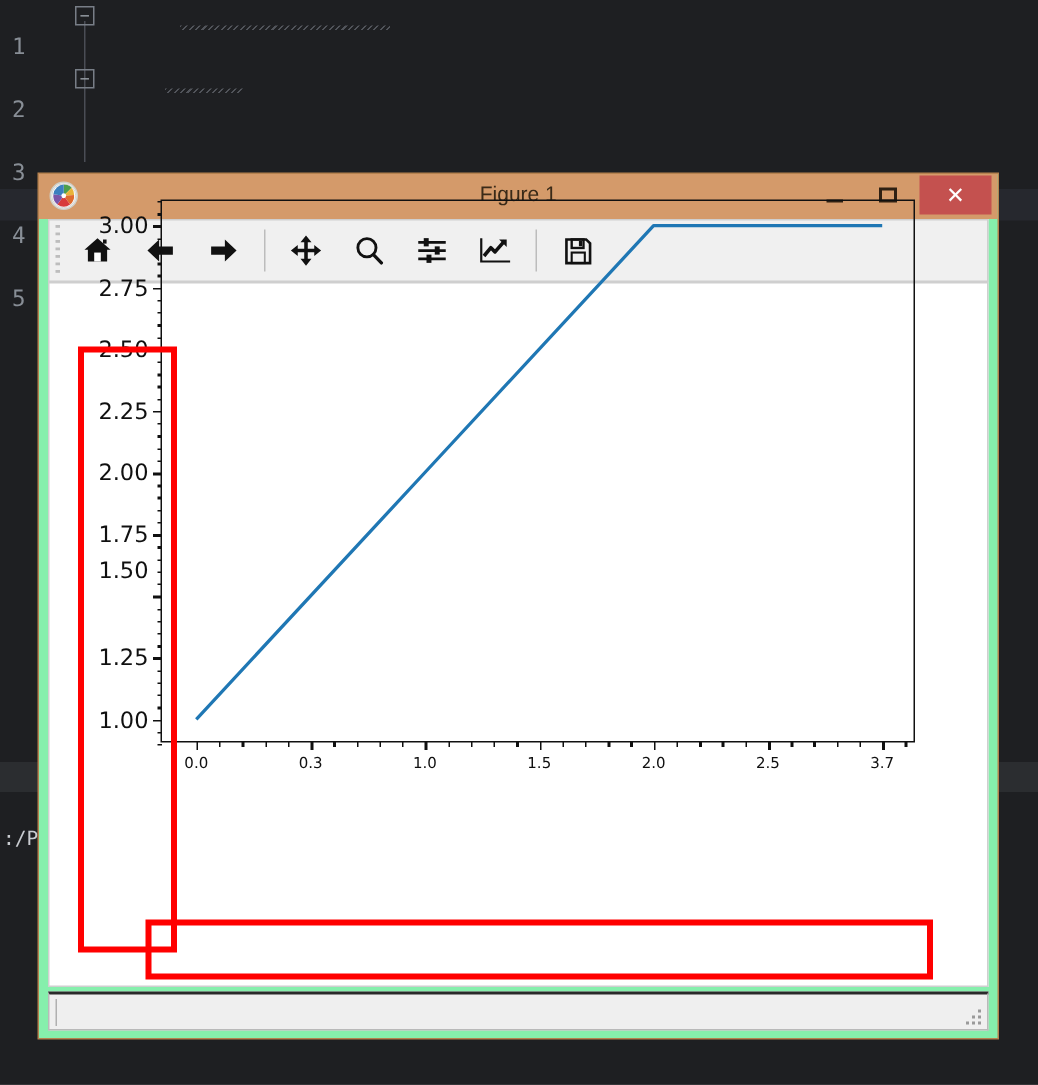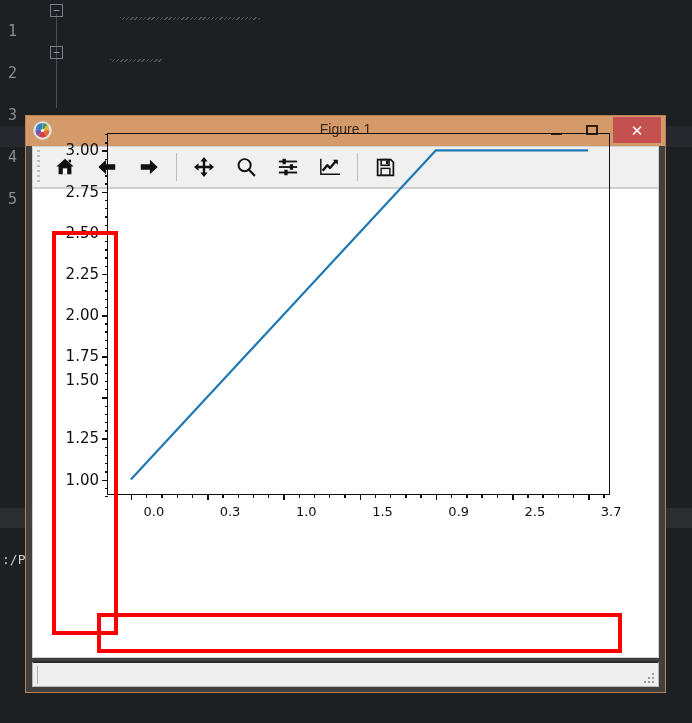--- a/index.html
+++ b/index.html
@@ -106,21 +106,21 @@
     font-family: "DejaVu Sans Mono", "Liberation Mono", monospace;
     font-size: 13px;
     white-space: pre;
   }
 
   
   #figure-window {
     position: absolute;
     left: 26px; top: 116px;
     width: 639px; height: 576px;
-    background: #404040;
+    background: #86efac;
     box-shadow: 0 0 0 1px #b5824f;
   }
   #titlebar {
     position: relative;
     height: 30px;
     background: #d49a6a;
   }
   #win-icon {
     position: absolute;
     left: 7px; top: 5px;
@@ -264,24 +264,23 @@
     top: 100%;
     width: 1.4px; height: 3.5px;
     background: #101010;
   }
   .xtick-label {
     position: absolute;
     top: 100%;
     margin-top: 10px;
     transform: translateX(-50%);
     font-family: "DejaVu Sans", sans-serif;
-    font-size: 13px;
+    font-size: 10px;
     color: #101010;
     white-space: nowrap;
-    margin-left: 23px;
   }
 
   
   .hl-box {
     position: absolute;
     border: 4px solid #ff0000;
     box-sizing: border-box;
     pointer-events: none;
   }
   #hl-y { left: 52px; top: 231px; width: 66px; height: 404px; }
@@ -507,21 +506,21 @@
     <div id="xtick-layer">
         <div class="xtick-major" style="left: 22.8636px;"></div>
         <div class="xtick-label" style="left: 22.8636px;">0.0</div>
         <div class="xtick-major" style="left: 99.0758px;"></div>
         <div class="xtick-label" style="left: 99.0758px;">0.3</div>
         <div class="xtick-major" style="left: 175.288px;"></div>
         <div class="xtick-label" style="left: 175.288px;">1.0</div>
         <div class="xtick-major" style="left: 251.5px;"></div>
         <div class="xtick-label" style="left: 251.5px;">1.5</div>
         <div class="xtick-major" style="left: 327.712px;"></div>
-        <div class="xtick-label" style="left: 327.712px;">0.9</div>
+        <div class="xtick-label" style="left: 327.712px;">2.0</div>
         <div class="xtick-major" style="left: 403.924px;"></div>
         <div class="xtick-label" style="left: 403.924px;">2.5</div>
         <div class="xtick-major" style="left: 480.136px;"></div>
         <div class="xtick-label" style="left: 480.136px;">3.7</div>
         <div class="xtick-minor" style="left: 7.62121px;"></div>
         <div class="xtick-minor" style="left: 38.1061px;"></div>
         <div class="xtick-minor" style="left: 53.3485px;"></div>
         <div class="xtick-minor" style="left: 68.5909px;"></div>
         <div class="xtick-minor" style="left: 83.8333px;"></div>
         <div class="xtick-minor" style="left: 114.318px;"></div>

